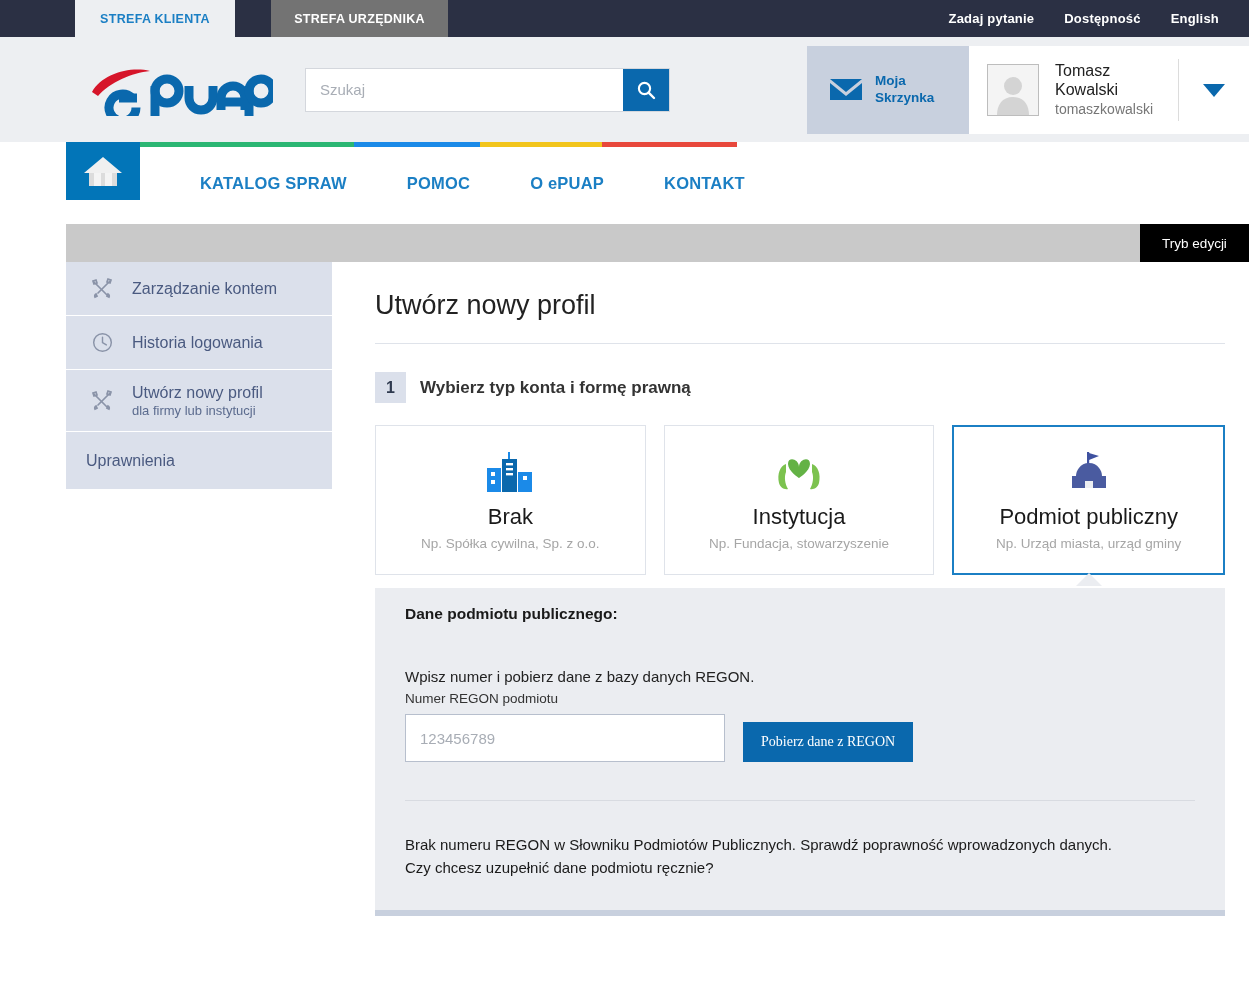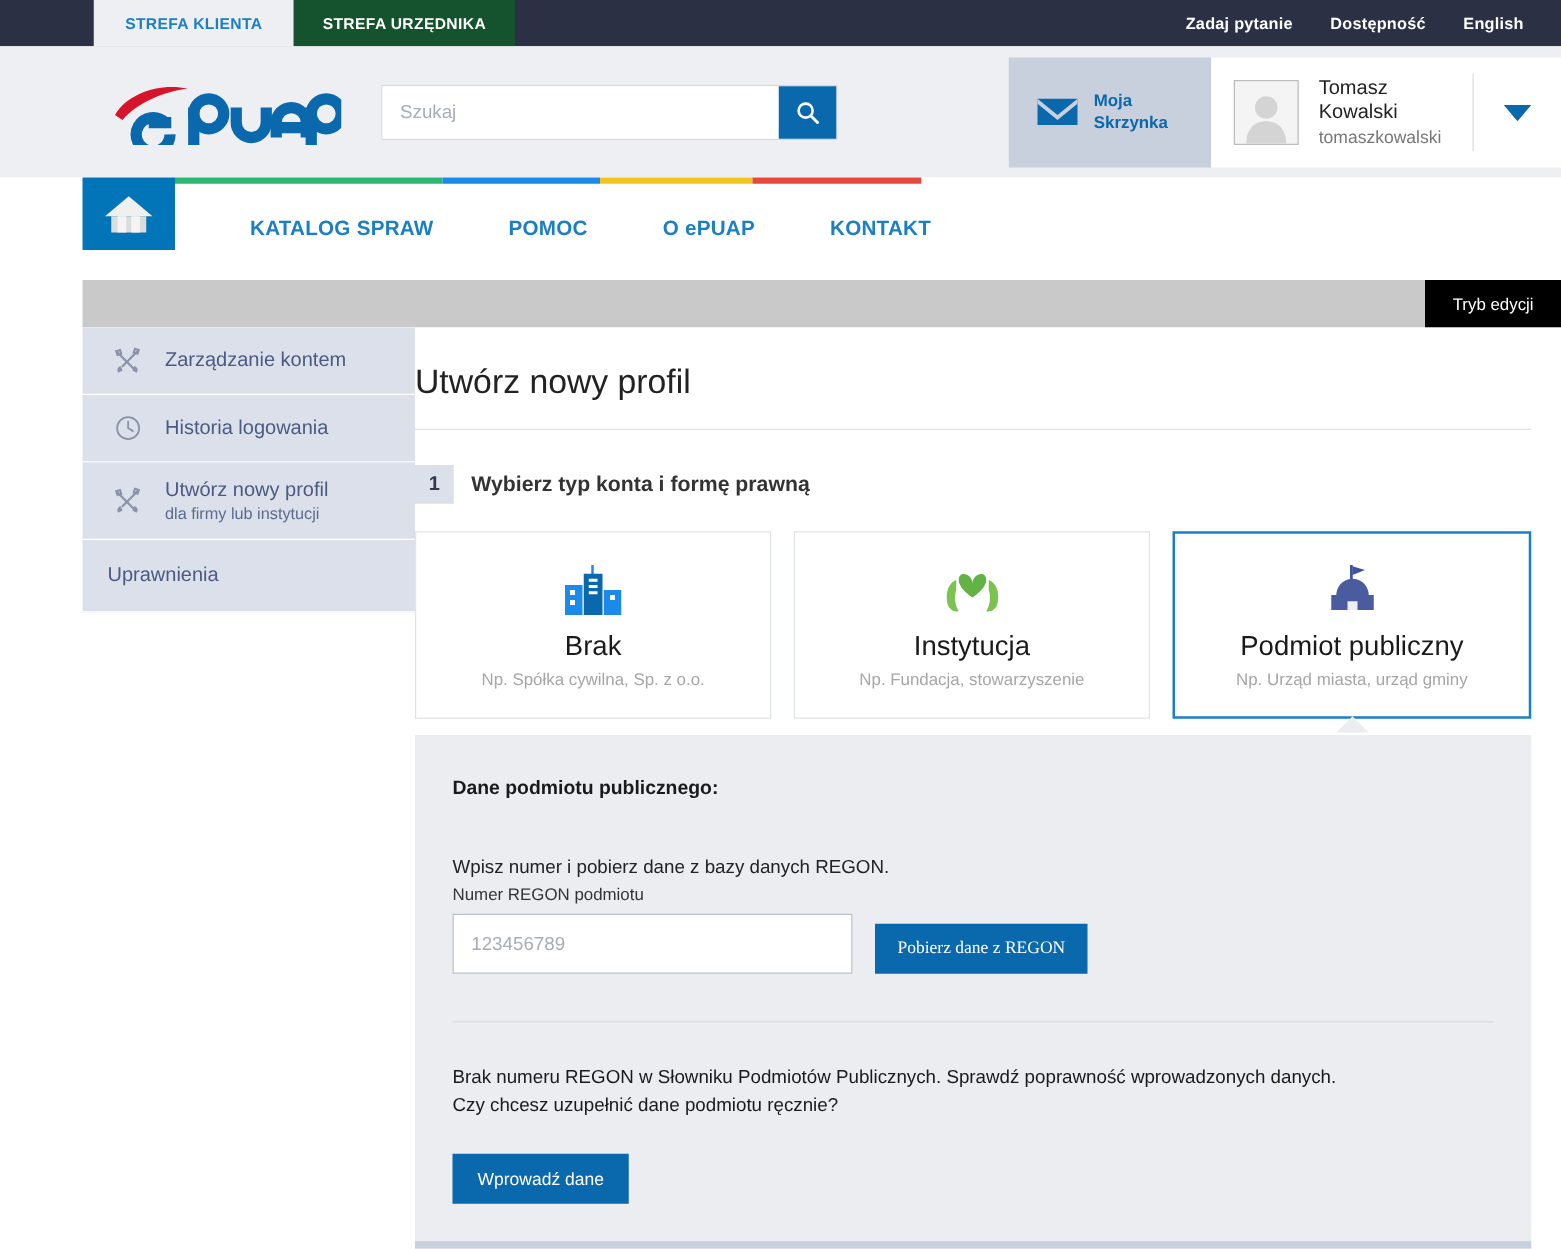--- a/index.html
+++ b/index.html
@@ -18,21 +18,21 @@
     align-items: stretch;
     position: relative;
   }
   .topbar-spacer-left { width: 75px; }
   .zone-tab {
     display: flex; align-items: center; justify-content: center;
     padding: 0 22px;
     font-size: 12.5px; font-weight: bold; letter-spacing: .3px;
   }
   .zone-tab.client { background: #edeff2; color: #1b7fc4; min-width: 160px; text-align: center; }
-  .zone-tab.officer { background: #14532d; color: #ffffff; min-width: 177px; }
+  .zone-tab.officer { background: #737373; color: #ffffff; min-width: 177px; margin-left: 36px; }
   .topbar-right {
     margin-left: auto; display: flex; align-items: center;
     gap: 30px; padding-right: 30px;
   }
   .topbar-right a {
     color: #ffffff; font-size: 13px; font-weight: bold;
     text-decoration: none; letter-spacing: .2px;
   }
 
   
@@ -113,21 +113,21 @@
     background: #c9c9c9; display: flex; justify-content: flex-end; align-items: stretch;
   }
   .edit-btn {
     background: #000000; color: #ffffff; font-size: 13.5px;
     display: flex; align-items: center; justify-content: center;
     width: 109px; cursor: pointer; border: 0;
     font-family: "Liberation Sans", sans-serif;
   }
 
   
-  .layout { display: flex; margin-left: 66px; height: 718px; }
+  .layout { display: flex; margin-left: 66px; height: 718px; gap: 43px; }
 
   .sidebar { width: 266px; flex: none; background: #ffffff; padding-top: 0; }
   .side-item {
     background: #dbe0eb; border-bottom: 1px solid #ffffff;
     display: flex; align-items: center; gap: 16px;
     padding: 0 14px 0 22px; min-height: 54px; cursor: pointer;
   }
   .side-item .side-icon { width: 28px; display: flex; justify-content: center; flex: none; }
   .side-text { display: flex; flex-direction: column; }
   .side-label { font-size: 16px; color: #4a5a80; font-weight: normal; }
@@ -159,21 +159,21 @@
   .card-icon { height: 46px; display: flex; align-items: flex-end; }
   .card-title { font-size: 22px; color: #1a1a1a; margin-top: 8px; }
   .card-sub { font-size: 13.5px; color: #a6a6a6; margin-top: 6px; }
   .card-arrow {
     position: absolute; bottom: -13px; left: 50%; transform: translateX(-50%);
     width: 0; height: 0;
     border-left: 13px solid transparent; border-right: 13px solid transparent;
     border-bottom: 13px solid #ebedf1;
   }
 
-  .form-panel { background: #ebedf1; margin-top: 13px; padding: 34px 0 0 0; }
+  .form-panel { background: #ebedf1; margin-top: 13px; padding: 17px 0 0 0; }
   .form-inner { padding: 0 30px; }
   .form-heading { font-size: 15.5px; font-weight: bold; color: #1a1a1a; }
   .form-hint { font-size: 15px; color: #222; margin-top: 45px; }
   .field-label { font-size: 13.5px; color: #333; margin-top: 6px; }
   .field-row { display: flex; align-items: flex-start; gap: 18px; margin-top: 8px; }
   .regon-input {
     width: 320px; height: 48px; background: #fff;
     border: 1px solid #b7bfcd; padding: 0 14px;
     font-size: 15px; color: #333; outline: none;
     font-family: "Liberation Sans", sans-serif;
@@ -428,21 +428,20 @@
         </div>
       </div>
 
       <div class="divider-line"></div>
 
       <div class="form-inner">
         <div class="err-text">
           <div>Brak numeru REGON w Słowniku Podmiotów Publicznych. Sprawdź poprawność wprowadzonych danych.</div>
           <div>Czy chcesz uzupełnić dane podmiotu ręcznie?</div>
         </div>
-        <button class="btn-enter">Wprowadź dane</button>
       </div>
 
       <div class="panel-bottom-gap"></div>
       <div class="panel-footer-line"></div>
     </div>
 
   </div>
 </div>
 
 </body></html>

